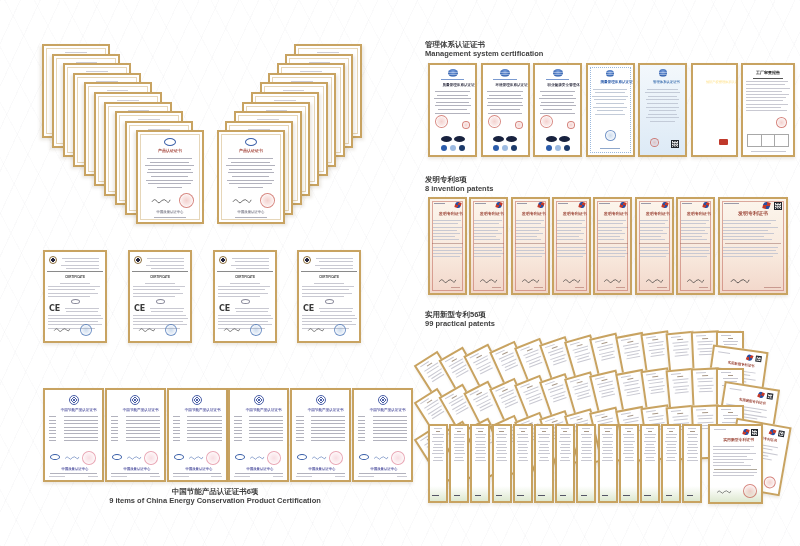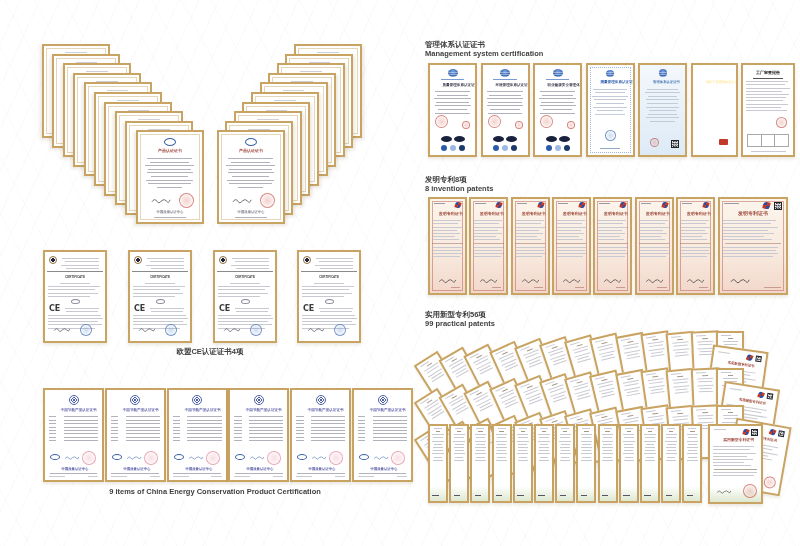--- a/index.html
+++ b/index.html
@@ -478,21 +478,20 @@
           <svg class="sig" viewBox="0 0 30 10" style="left:8px;bottom:9px;width:24px;height:7px">
             <path d="M2 7 Q6 1 9 6 T16 5 Q20 2 23 6 T28 4" fill="none" stroke="#2a2a2a" stroke-width="1"></path>
           </svg>
           <i class="ln" style="width:26%;margin:0;position:absolute;bottom:5px;right:5px;background:#c99a90"></i>
         </div>
       </div>
   </section>
 
   <section>
     <div class="sec-title center" style="left:45px;top:347px;width:330px">
-      <div>欧盟CE认证证书4项</div>
     </div>
     <div id="ce-certs">
         <div class="cert sh-b" style="left: 43px; top: 250px; width: 64px; height: 93px;">
           <div style="display:flex;margin:4px 4px 0">
             <div class="logo-iset"></div>
   <div style="flex:1;margin-left:3px">
               <i class="ln fine rt" style="width:90%"></i>
               <i class="ln fine rt" style="width:84%"></i>
               <i class="ln fine rt" style="width:92%"></i>
               <i class="ln fine rt" style="width:80%"></i>
@@ -626,20 +625,21 @@
           <svg class="sig" viewBox="0 0 30 10" style="left:8px;bottom:8px;width:18px;height:7px">
             <path d="M2 7 Q6 1 9 6 T16 5 Q20 2 23 6 T28 4" fill="none" stroke="#333" stroke-width="1"></path>
           </svg>
           <div class="seal blue" style="width:12px;height:12px;right:13px;bottom:5px"></div>
         </div>
       </div>
   </section>
 
   <section>
     <div class="sec-title center" style="left:50px;top:487px;width:330px">
+      <div>中国节能产品认证证书6项</div>
       <div>9 items of China Energy Conservation Product Certification</div>
     </div>
     <div id="energy-certs">
         <div class="cert sh-b" style="left: 43px; top: 388px; width: 61px; height: 94px;">
           <div class="logo-knot"></div>
           <span class="mtxt" style="font-size:8px;transform:scale(.45);height:8px;line-height:8px;color:#5c5ea6;margin-top:1px">中国节能产品认证证书</span>
           <div style="display:flex;margin:2.4px 4px 0">
             <i class="ln" style="width:15%;margin:0"></i>
             <i class="ln" style="width:70%;margin:0 0 0 auto"></i>
           </div>

